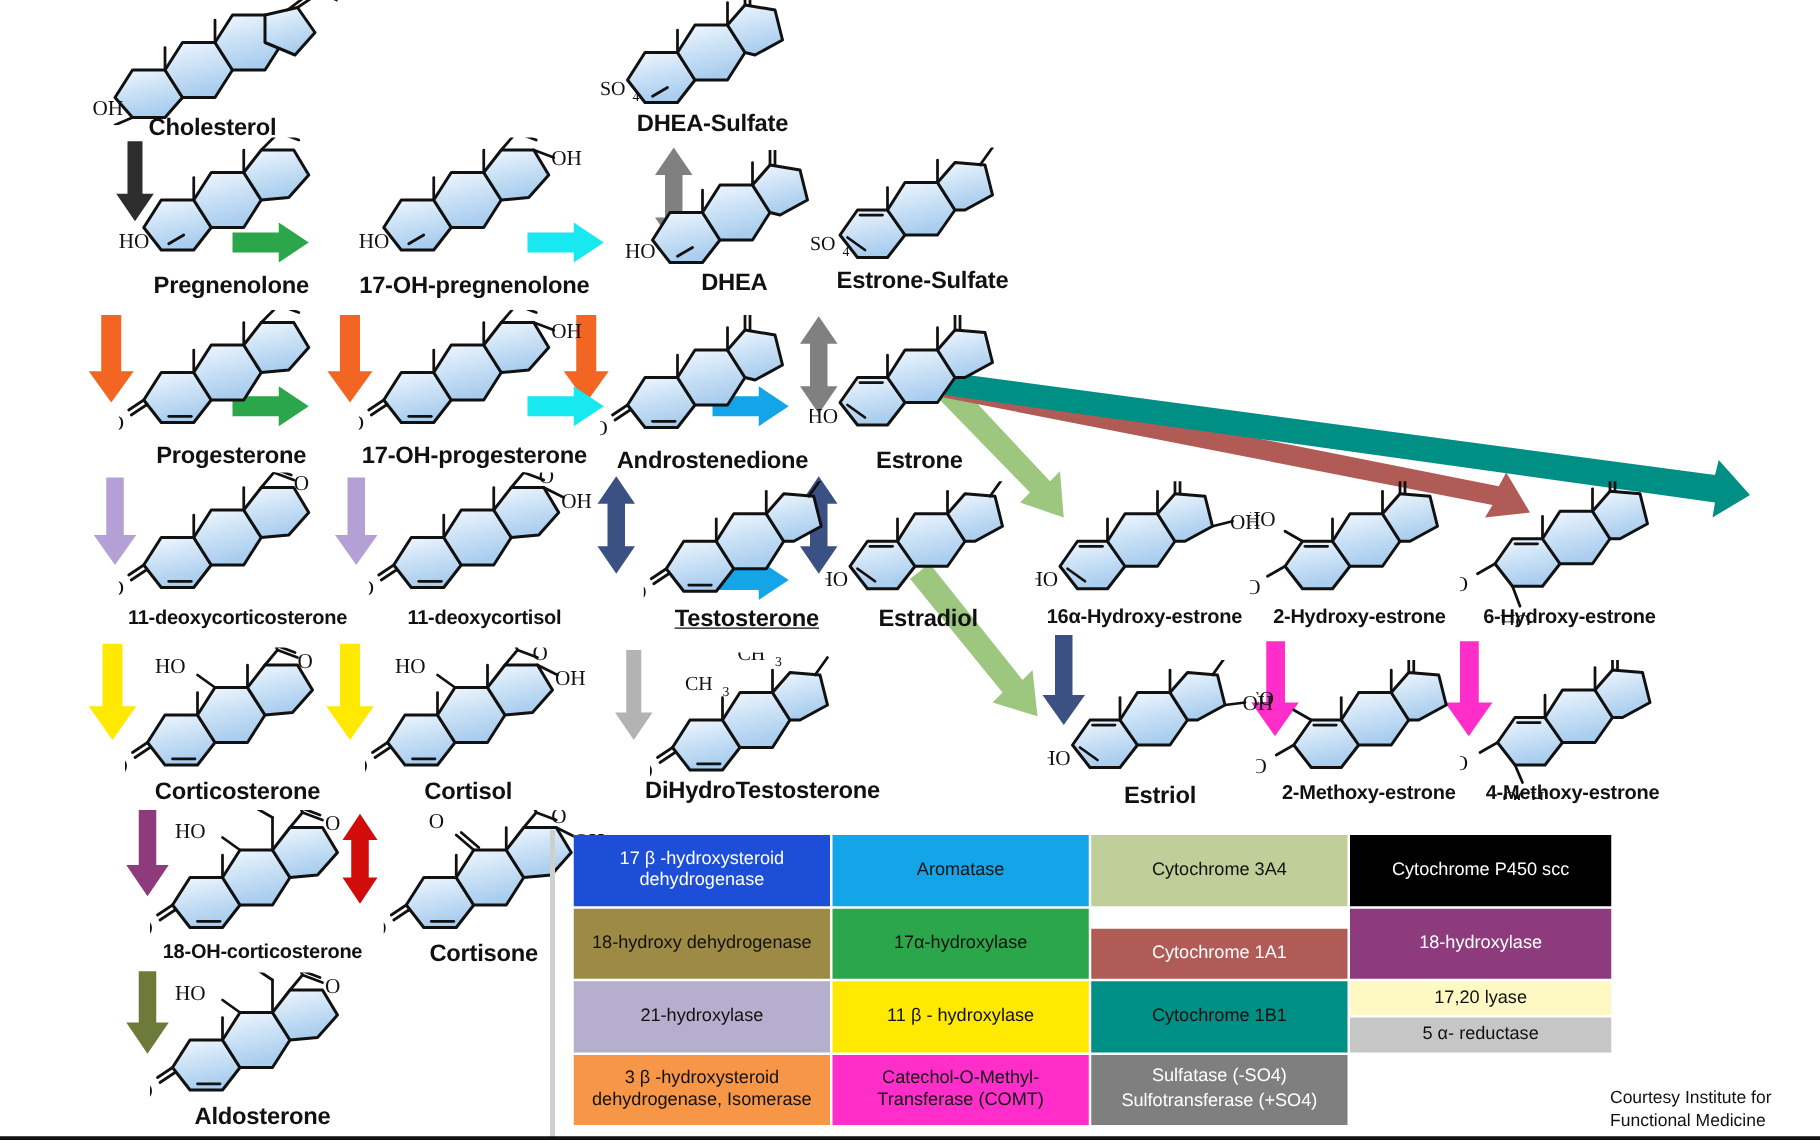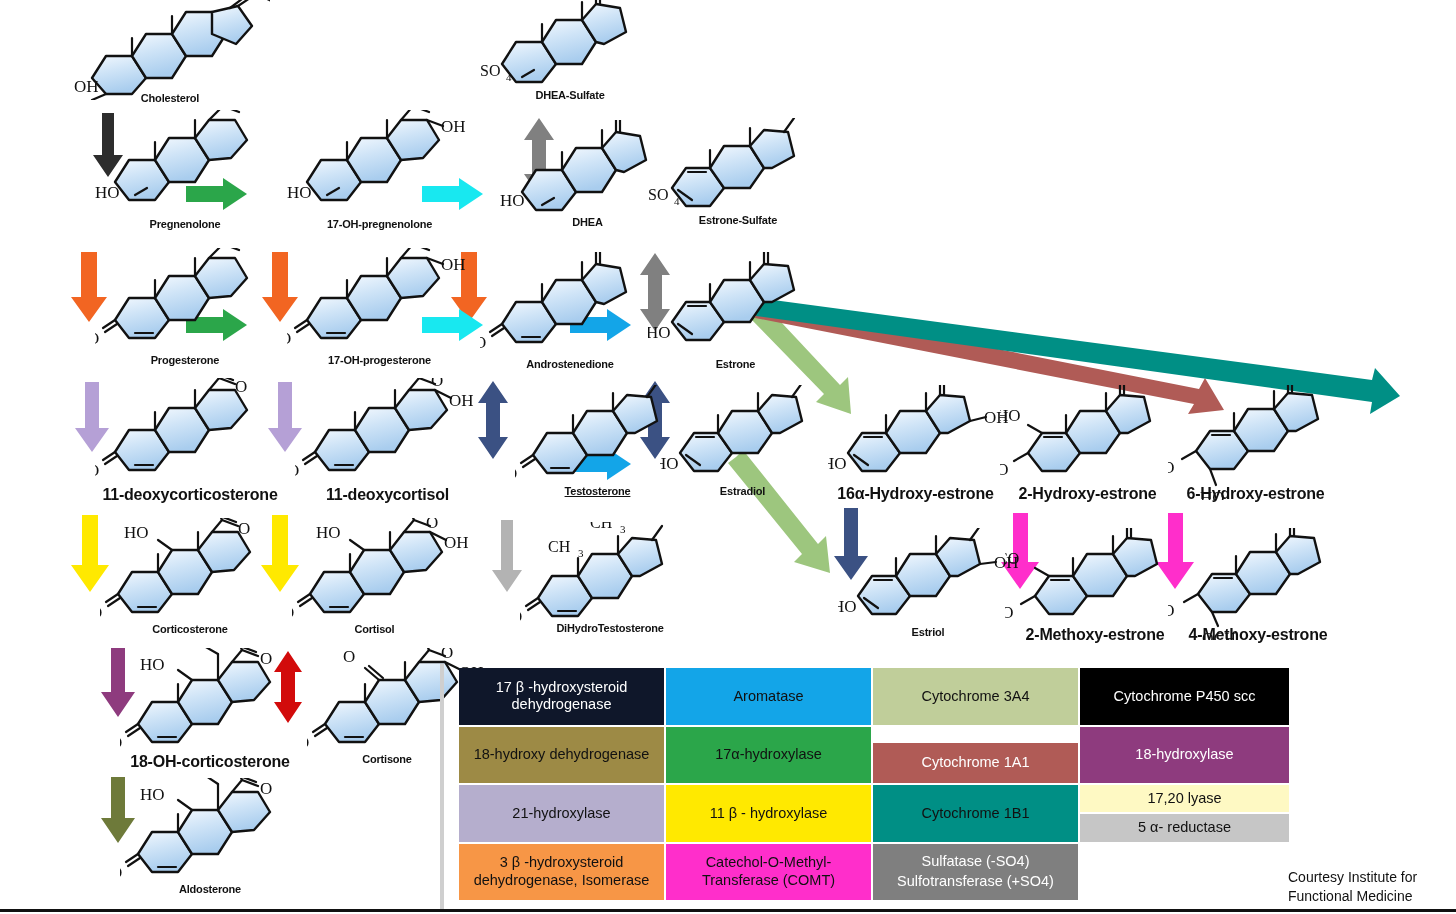--- a/index.html
+++ b/index.html
@@ -11,21 +11,21 @@
 
   
   .node{position:absolute;}
   .mol{position:absolute;left:0;top:0;}
   .cap{
     position:absolute;
     font-weight:bold;
     color:#111;
     white-space:nowrap;
     text-align:center;
-    font-size:11px;
+    font-size:19px;
     letter-spacing:-0.2px;
   }
   .cap.sm{font-size:16px;}
 
   
   #arrows{position:absolute;left:0;top:0;width:1456px;height:914px;pointer-events:none;}
 
   
   #legend{
     position:absolute;
@@ -750,21 +750,21 @@
       <text x="140" y="16" font-family="Liberation Serif, serif" font-size="17" fill="#111">O</text>
       <text x="62" y="-6" font-family="Liberation Serif, serif" font-size="17" fill="#111">O</text>
       <text x="20" y="22" font-family="Liberation Serif, serif" font-size="17" fill="#111">HO</text>
       <text x="-10" y="100" font-family="Liberation Serif, serif" font-size="17" fill="#111">O</text>
     </svg>
     <div class="cap" style="left:-35px;top:105px;width:250px;">Aldosterone</div>
   </div>
 
   <div id="leftrule"></div>
   <div id="legend">
-    <div class="lg" style="background:#0f172a;color:#ffffff;">
+    <div class="lg" style="background:#1d4ed8;color:#ffffff;">
         <span>17 β -hydroxysteroid dehydrogenase</span>
       </div>
     <div class="lg" style="background:#13a5e8;color:#111111;">
         <span>Aromatase</span>
       </div>
     <div class="lg" style="background:#c0ce9a;color:#111111;">
         <span>Cytochrome 3A4</span>
       </div>
 
     <div class="lg" style="background:#000000;color:#ffffff;">

